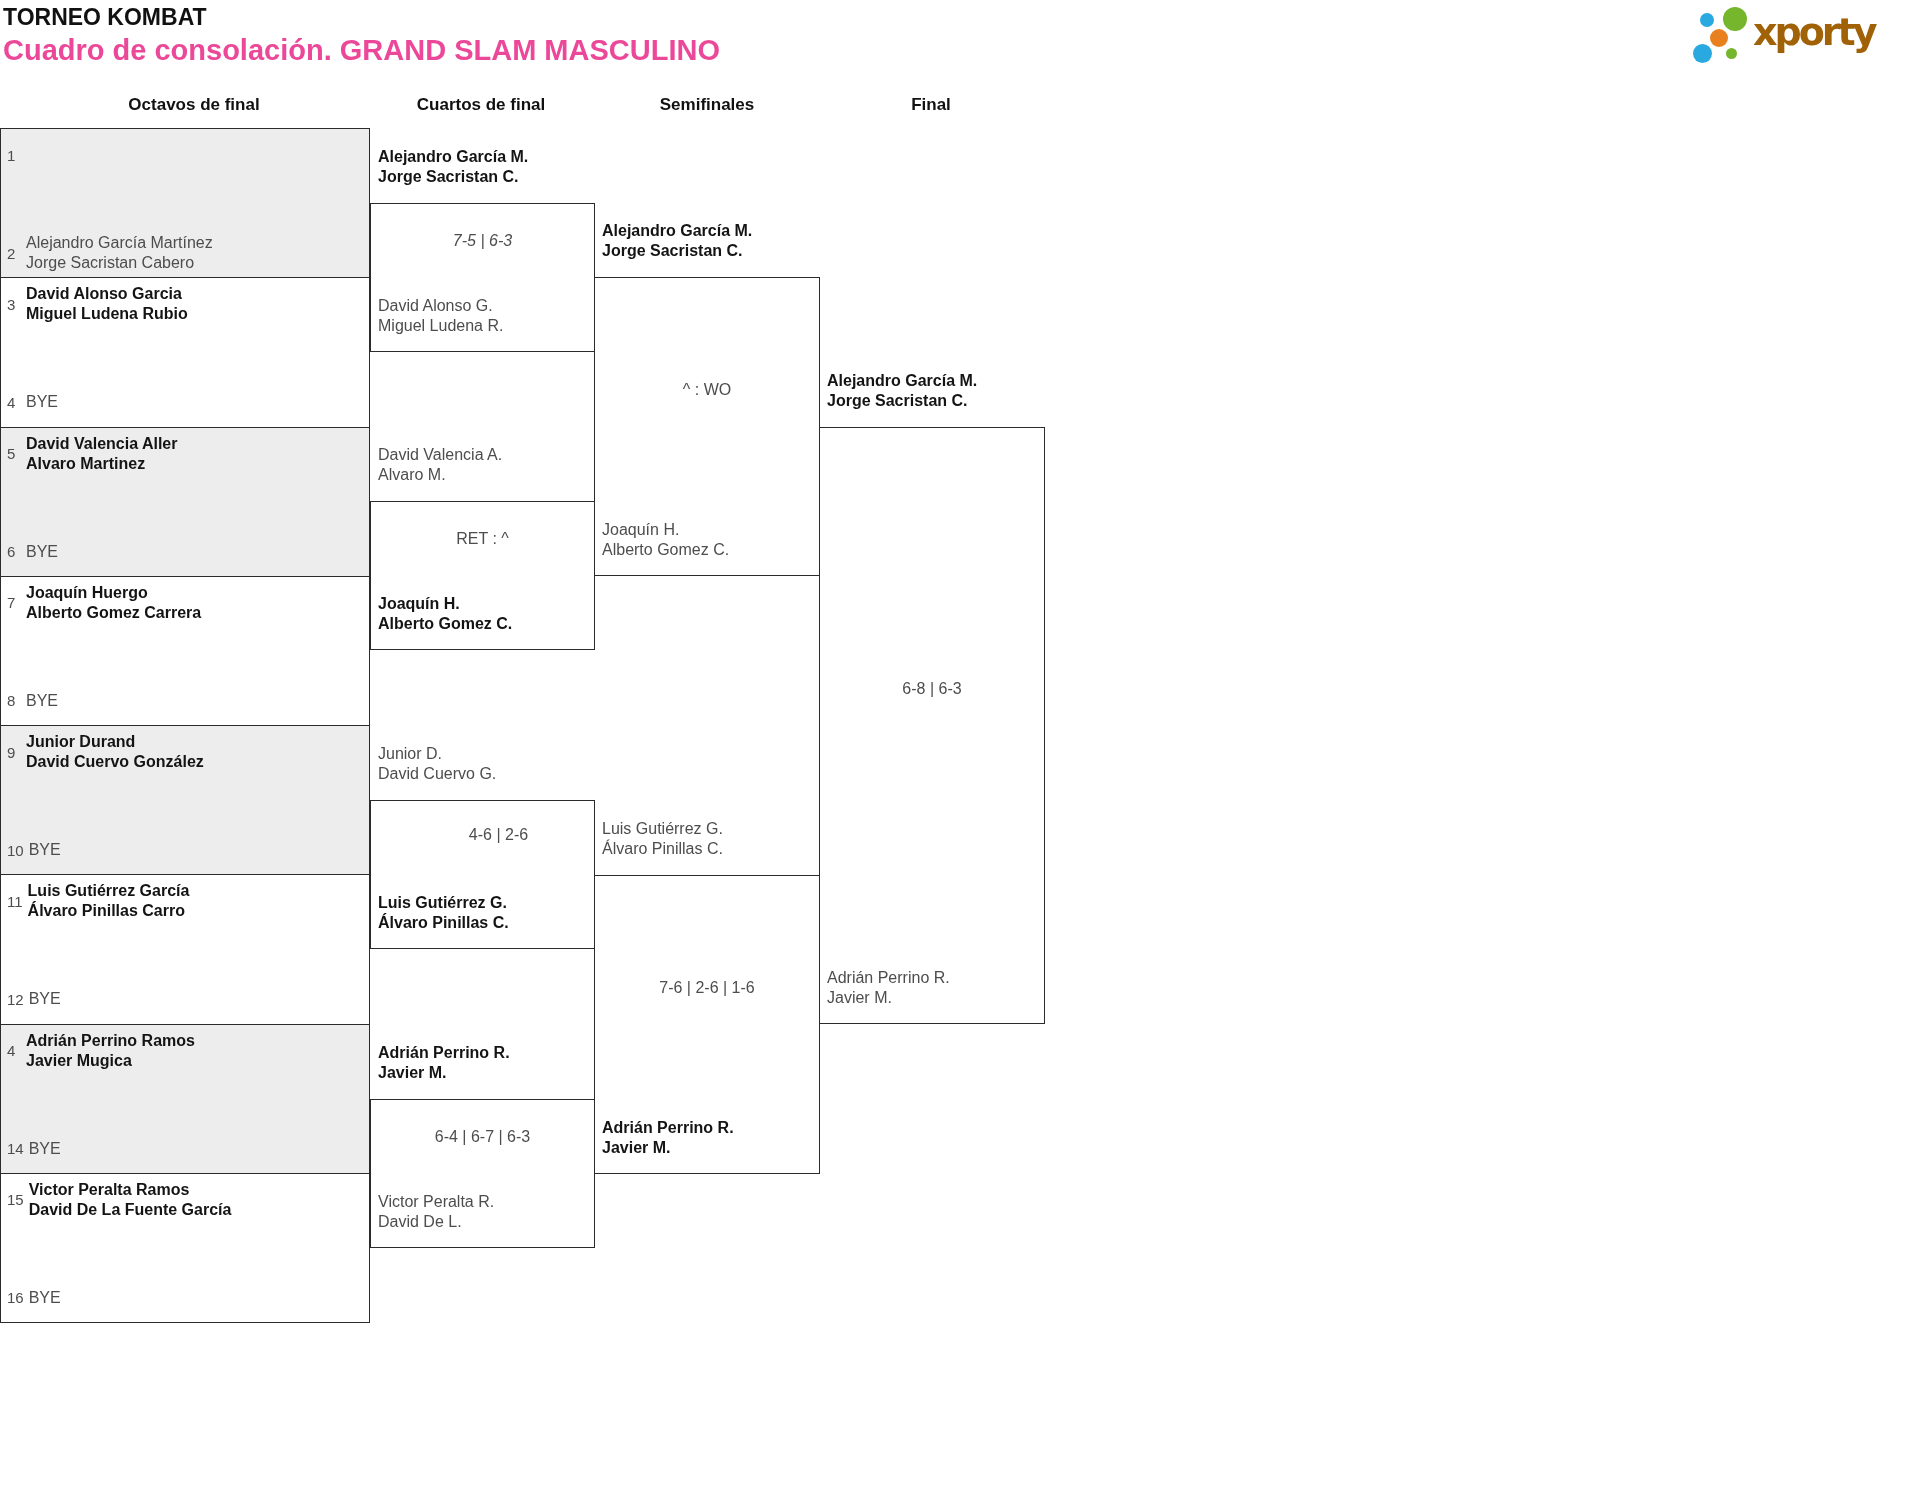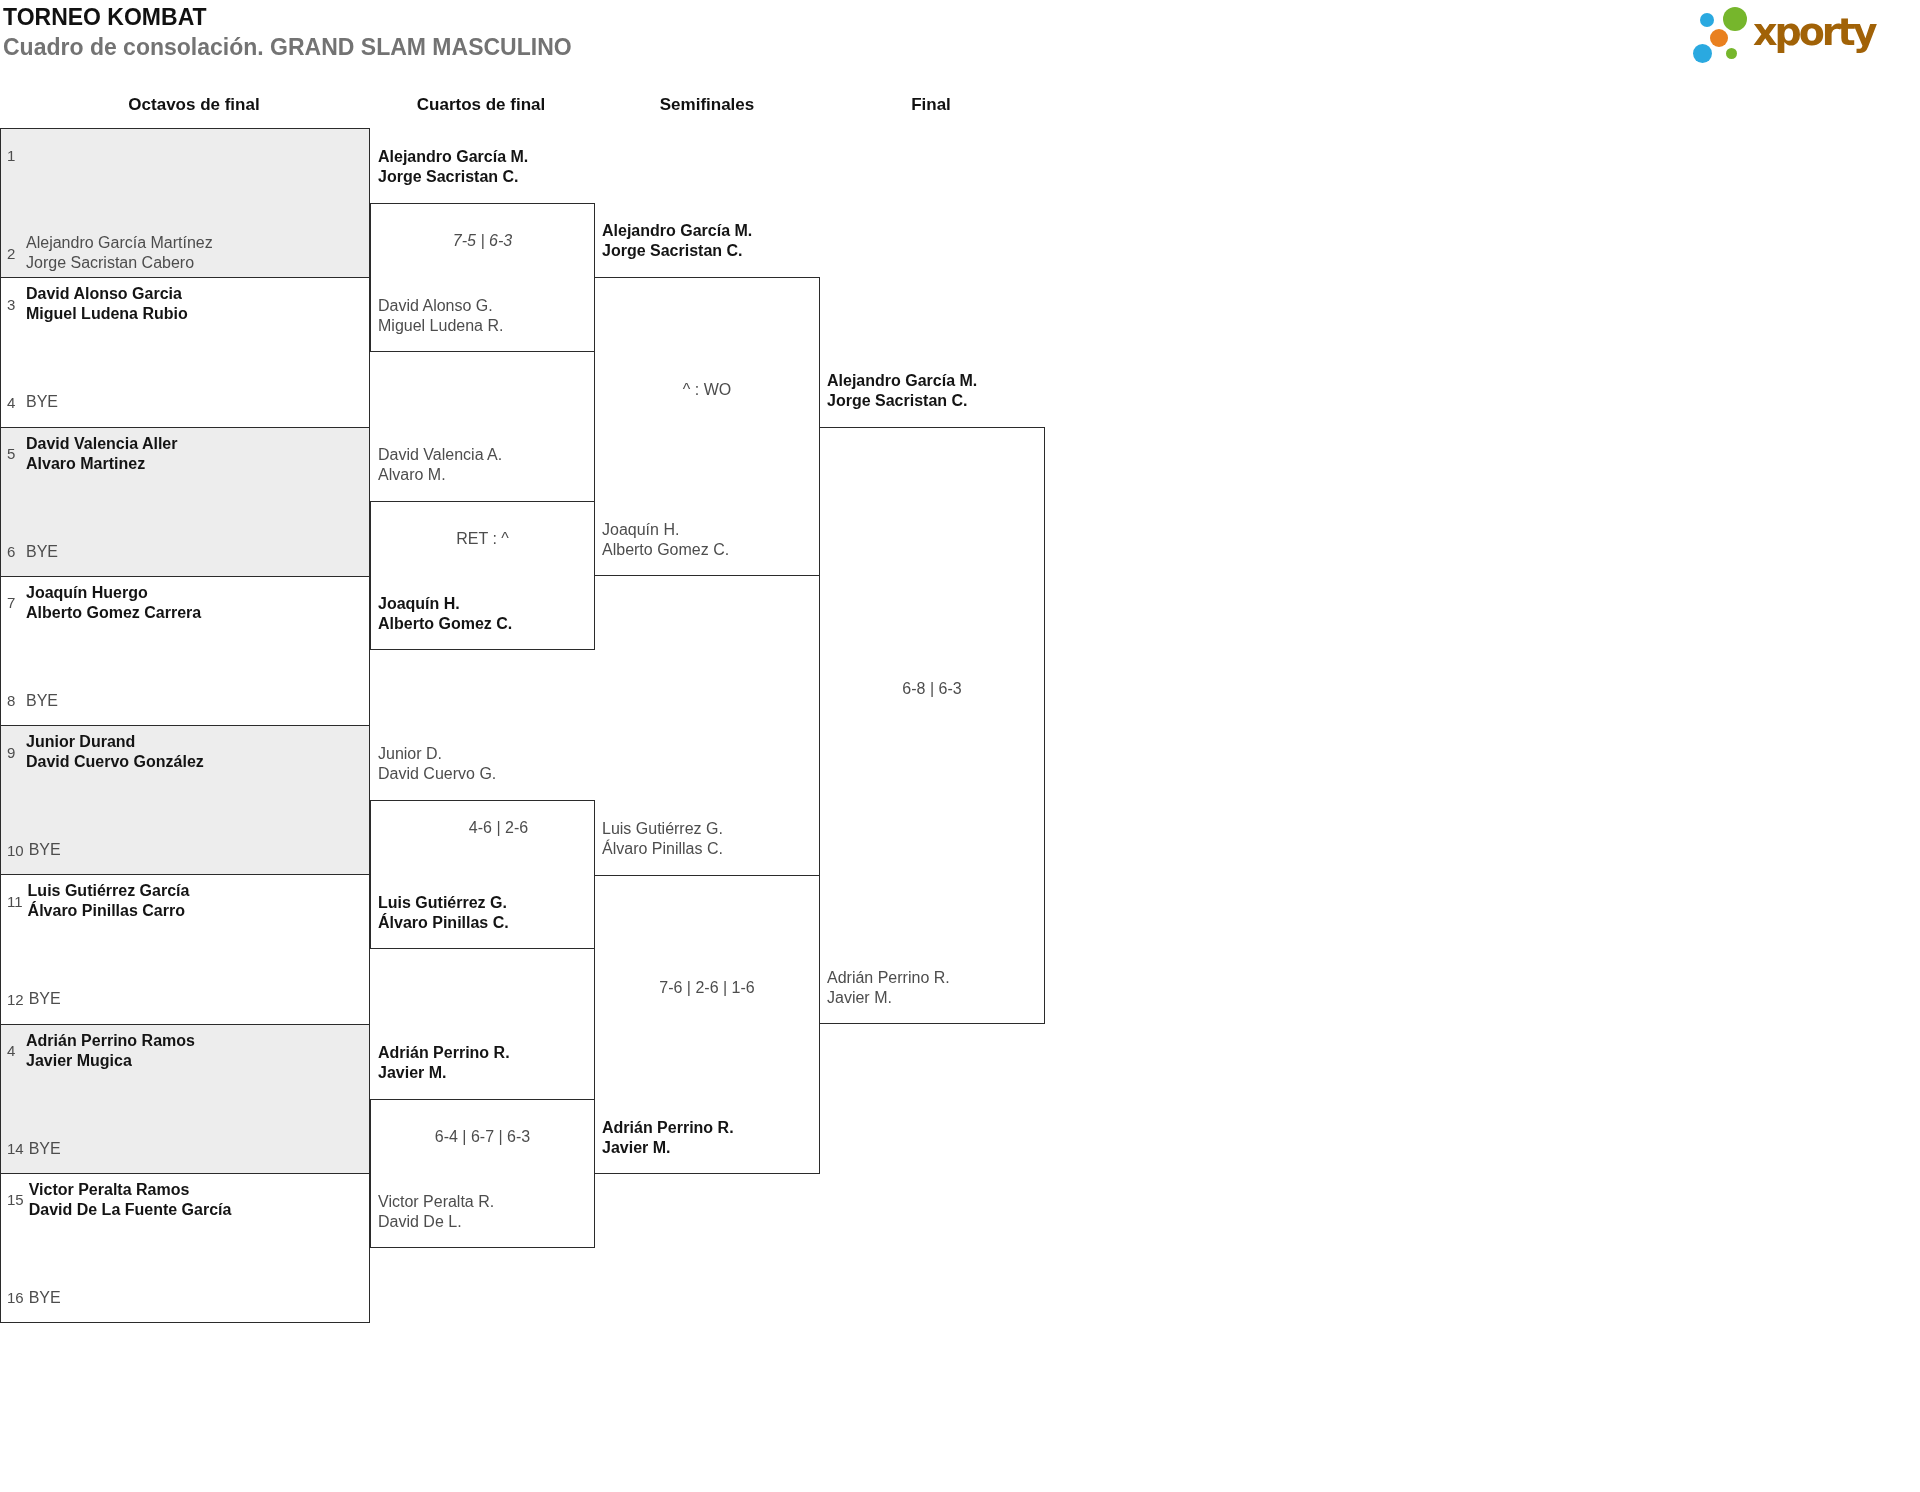--- a/index.html
+++ b/index.html
@@ -1,21 +1,21 @@
 <!DOCTYPE html>
 <html><head>
 <meta charset="utf-8">
 <style>
   html,body{margin:0;padding:0;background:#fff;}
   .page{
     position:relative;width:1920px;height:1462px;background:#ffffff;overflow:hidden;
     font-family:"Liberation Sans","DejaVu Sans",sans-serif;color:#141414;
   }
   .title1{position:absolute;left:3px;top:4px;font-size:23px;font-weight:700;color:#111;}
-  .title2{position:absolute;left:3px;top:34px;font-size:23px;font-weight:700;color:#737373;}
+  .title2{position:absolute;left:3px;top:34px;font-size:29px;font-weight:700;color:#ec4899;}
 
   
   .colh{position:absolute;top:95px;transform:translateX(-50%);font-size:17px;font-weight:600;color:#111;white-space:nowrap;}
 
   
   .dot{position:absolute;border-radius:50%;}
   .logoword{position:absolute;left:1753px;top:7px;font-size:38px;line-height:50px;font-weight:800;
             letter-spacing:-3px;color:#a16207;font-family:"DejaVu Sans",sans-serif;}
 
   
@@ -217,21 +217,21 @@
         <span>Joaquín H.</span>
         <span>Alberto Gomez C.</span>
       </div>
   </div>
 
   <div class="match" style="left:370px;top:800px;width:225px;height:149px;">
     <div class="team team-top lose">
         <span>Junior D.</span>
         <span>David Cuervo G.</span>
       </div>
-    <div class="score" style="top:17px;margin-left:32px;">4-6 | 2-6</div>
+    <div class="score" style="top:24px;margin-left:32px;">4-6 | 2-6</div>
     <div class="team team-bottom win">
         <span>Luis Gutiérrez G.</span>
         <span>Álvaro Pinillas C.</span>
       </div>
   </div>
 
   <div class="match" style="left:370px;top:1099px;width:225px;height:149px;">
     <div class="team team-top win">
         <span>Adrián Perrino R.</span>
         <span>Javier M.</span>

